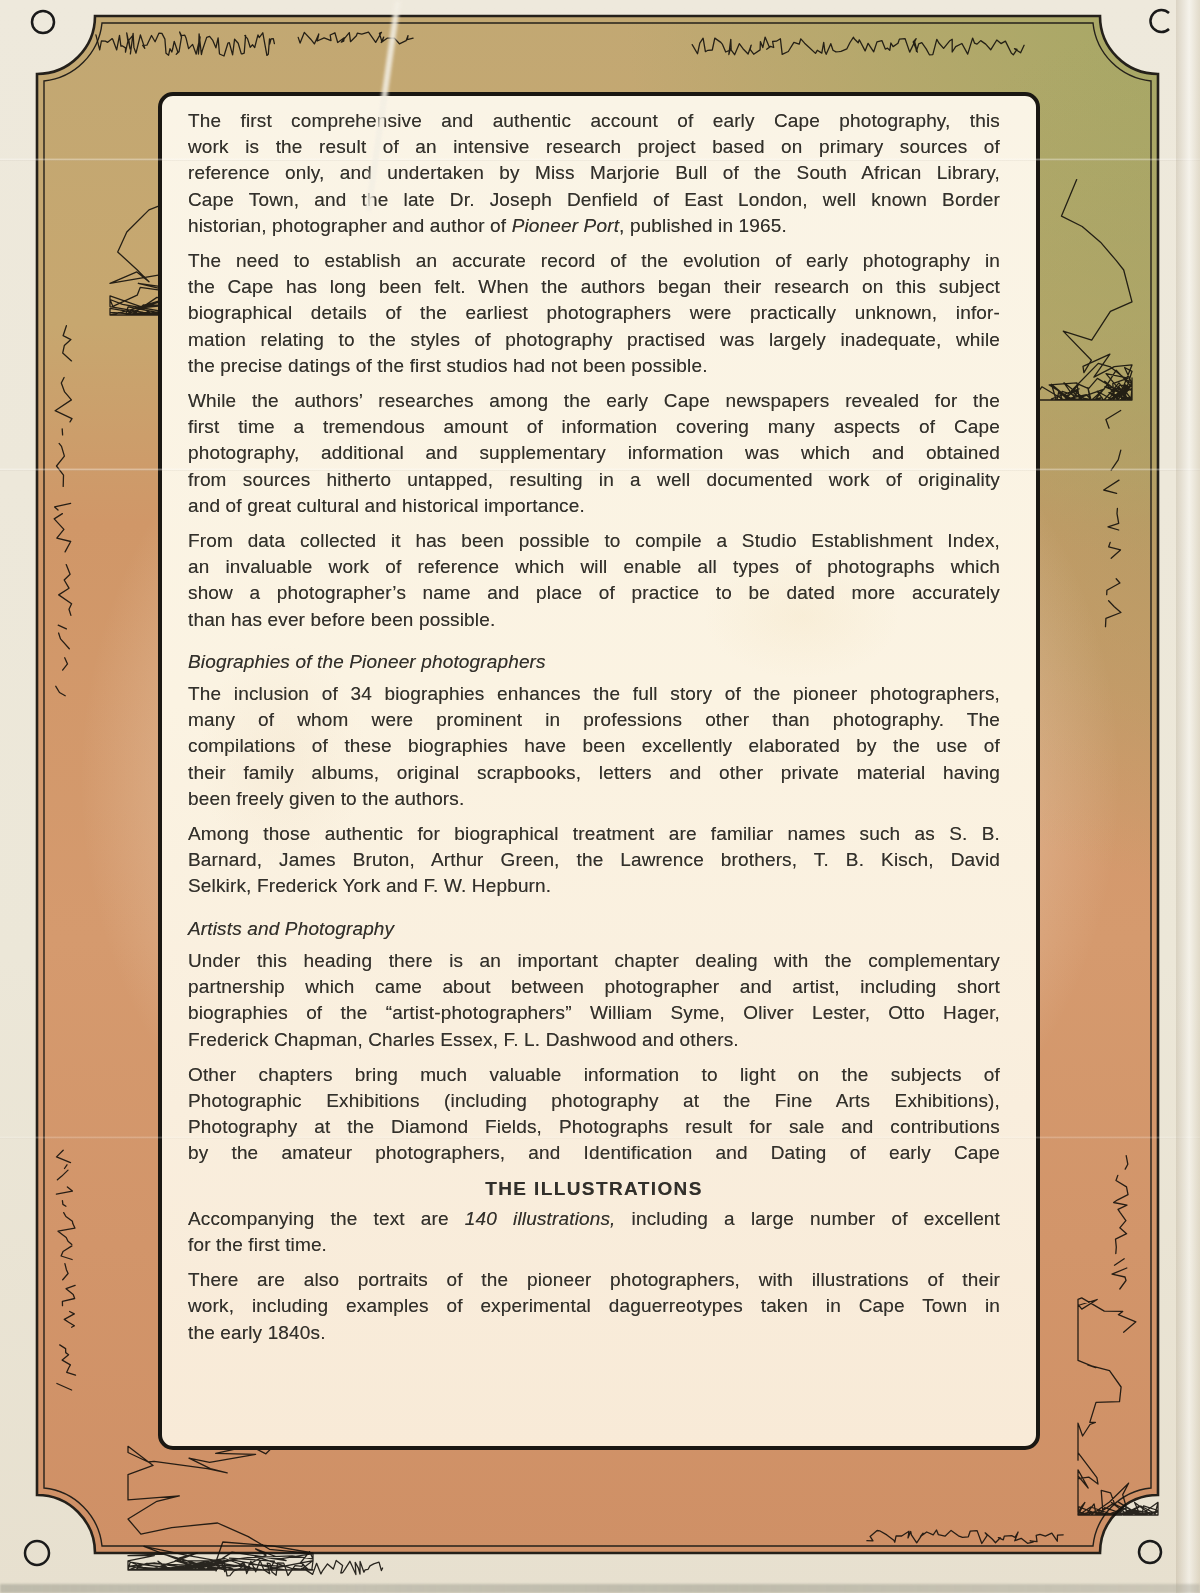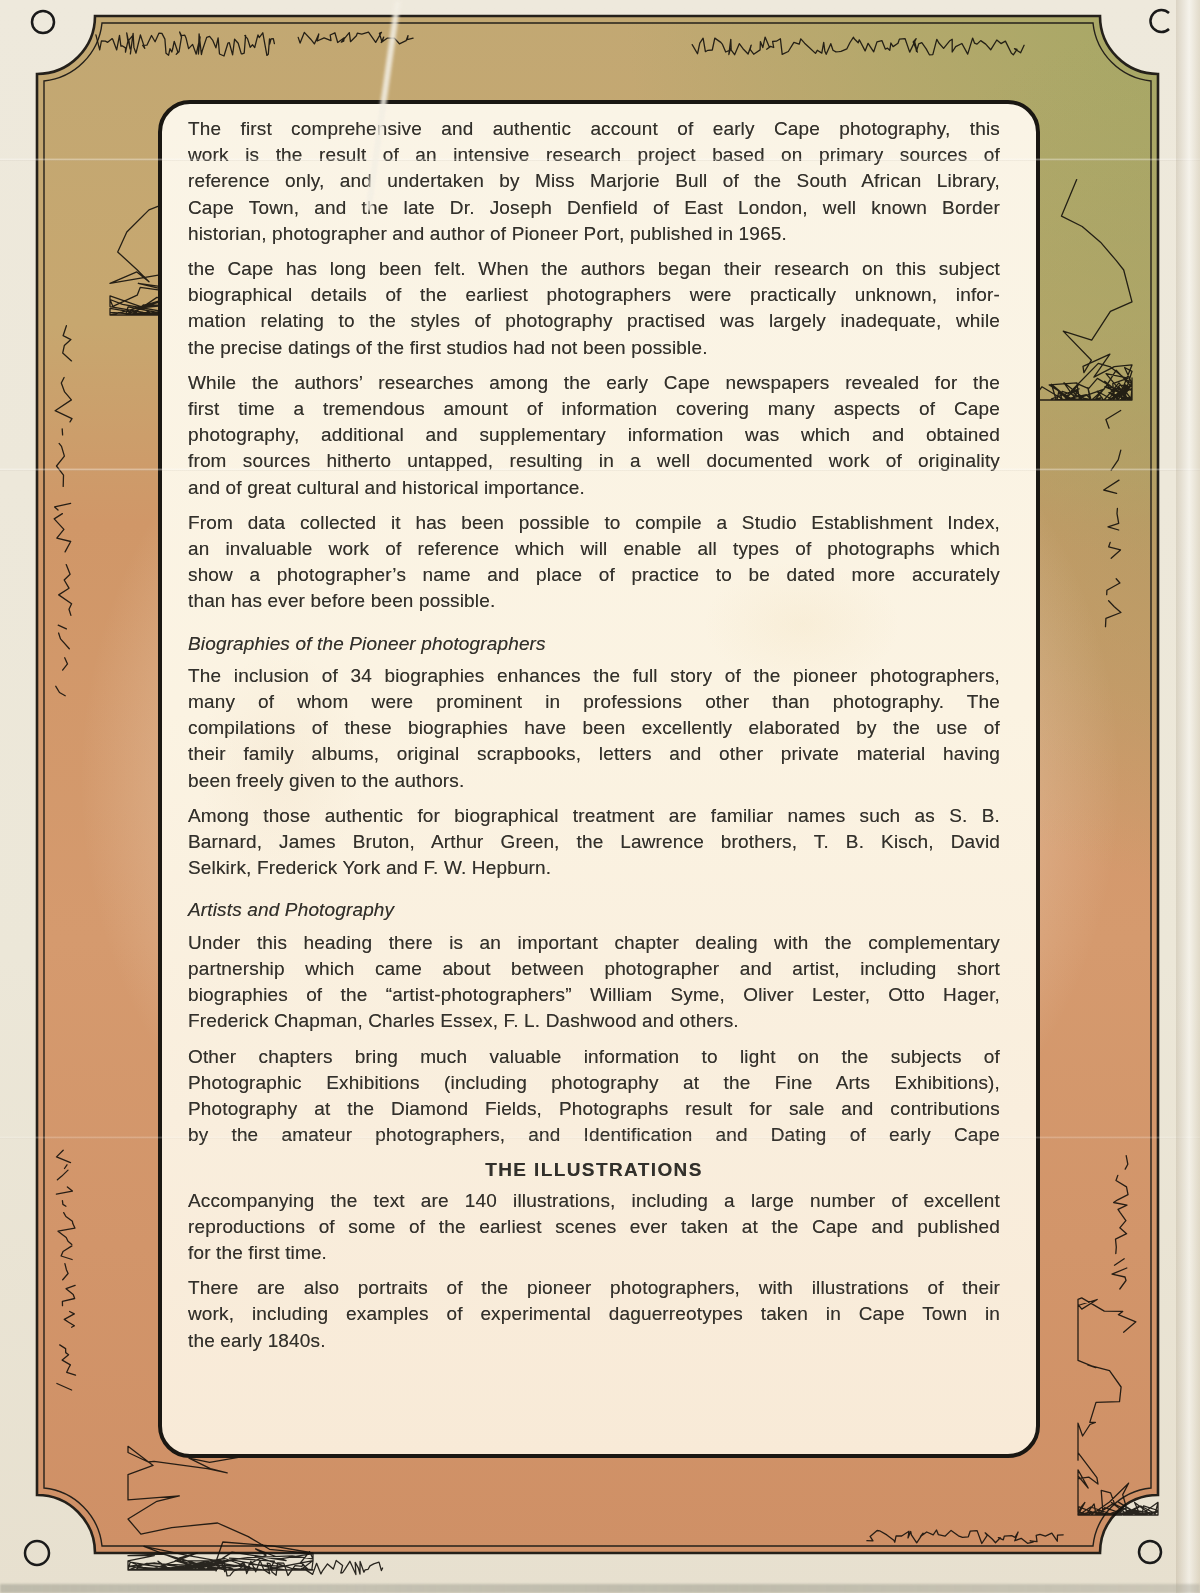--- a/index.html
+++ b/index.html
@@ -4,41 +4,41 @@
 <style>
   html,body{margin:0;padding:0;background:#d8d2c2;}
   .page{
     position:relative;width:1200px;height:1593px;overflow:hidden;
     background:linear-gradient(180deg,#eee9dc 0%,#ece7d8 60%,#e7e0cf 100%);
     font-family:"Liberation Sans","DejaVu Sans",sans-serif;
   }
   .frame-svg{position:absolute;left:0;top:0;width:1200px;height:1593px;display:block;}
   
   .panel{
-    position:absolute;left:158px;top:100px;width:882px;height:1358px;box-sizing:border-box;
-    border:4px solid #1a1712;border-radius:32px;
+    position:absolute;left:158px;top:92px;width:882px;height:1358px;box-sizing:border-box;
+    border:4px solid #1a1712;border-radius:15px;
     background:
       radial-gradient(140px 90px at 640px 520px, rgba(232,205,150,.14), rgba(232,205,150,0) 70%),
       radial-gradient(120px 160px at 120px 660px, rgba(222,192,152,.12), rgba(222,192,152,0) 70%),
       linear-gradient(180deg,#faf4e6 0%,#fbf3e2 45%,#f9eedd 75%,#f8ead7 100%);
     z-index:2;
   }
   .text-col{
     position:absolute;left:26px;right:36px;top:12px;bottom:14px;
     color:#32302b;font-size:19px;line-height:26.2px;letter-spacing:.15px;
     text-shadow:0 0 .5px rgba(50,45,38,.55);
   }
   .block{margin:0 0 9px;}
   .block.heading{margin:16px 0 6px;font-style:italic;}
   .block.heading-centered{margin:3px 0 4px;font-weight:bold;}
   .jl{text-align:justify;text-align-last:justify;}
   .jl.last{text-align-last:left;}
   .heading .jl,.heading .jl.last{text-align:left;text-align-last:left;}
   .heading-centered .jl{text-align:center;text-align-last:center;letter-spacing:1.4px;}
-  .it{}
+  .it{font-style:italic;}
   
   .artifact{position:absolute;pointer-events:none;}
   .crease{left:0;width:100%;height:3px;z-index:5;
     background:linear-gradient(180deg,rgba(255,255,255,0) 0%,rgba(255,255,255,.38) 45%,rgba(110,90,65,.10) 100%);}
   .crease.c1{top:158px;} .crease.c2{top:468px;} .crease.c3{top:1136px;opacity:.6;}
   .scratch{left:380px;top:0;width:6px;height:212px;background:rgba(243,239,228,.85);
     filter:blur(1.5px);transform:rotate(8deg);z-index:6;}
   .fold-right{right:0;top:0;width:24px;height:100%;z-index:6;
     background:linear-gradient(90deg,rgba(120,100,70,.16) 0%,rgba(255,255,255,.42) 55%,rgba(205,195,172,.38) 100%);}
   .bottom-smear{left:0;bottom:0;width:100%;height:9px;z-index:6;filter:blur(1px);
@@ -110,20 +110,21 @@
   <div class="panel">
     <div class="text-col" id="text-col">
         <div class="block para">
           <div class="jl"><span>The first comprehensive and authentic account of early Cape photography, this</span></div>
           <div class="jl"><span>work is the result of an intensive research project based on primary sources of</span></div>
           <div class="jl"><span>reference only, and undertaken by Miss Marjorie Bull of the South African Library,</span></div>
           <div class="jl"><span>Cape Town, and the late Dr. Joseph Denfield of East London, well known Border</span></div>
           <div class="jl last"><span>historian, photographer and author of </span><span class="it">Pioneer Port</span><span>, published in 1965.</span></div>
         </div>
         <div class="block para">
+          <div class="jl"><span>The need to establish an accurate record of the evolution of early photography in</span></div>
           <div class="jl"><span>the Cape has long been felt. When the authors began their research on this subject</span></div>
           <div class="jl"><span>biographical details of the earliest photographers were practically unknown, infor-</span></div>
           <div class="jl"><span>mation relating to the styles of photography practised was largely inadequate, while</span></div>
           <div class="jl last"><span>the precise datings of the first studios had not been possible.</span></div>
         </div>
         <div class="block para">
           <div class="jl"><span>While the authors’ researches among the early Cape newspapers revealed for the</span></div>
           <div class="jl"><span>first time a tremendous amount of information covering many aspects of Cape</span></div>
           <div class="jl"><span>photography, additional and supplementary information was which and obtained</span></div>
           <div class="jl"><span>from sources hitherto untapped, resulting in a well documented work of originality</span></div>
@@ -163,21 +164,20 @@
           <div class="jl"><span>Other chapters bring much valuable information to light on the subjects of</span></div>
           <div class="jl"><span>Photographic Exhibitions (including photography at the Fine Arts Exhibitions),</span></div>
           <div class="jl"><span>Photography at the Diamond Fields, Photographs result for sale and contributions</span></div>
           <div class="jl"><span>by the amateur photographers, and Identification and Dating of early Cape</span></div>
         </div>
         <div class="block heading-centered">
           <div class="jl last"><span>THE ILLUSTRATIONS</span></div>
         </div>
         <div class="block para">
           <div class="jl"><span>Accompanying the text are </span><span class="it">140 illustrations,</span><span> including a large number of excellent</span></div>
-          <div class="jl"><span>reproductions of some of the earliest scenes ever taken at the Cape and published</span></div>
           <div class="jl last"><span>for the first time.</span></div>
         </div>
         <div class="block para">
           <div class="jl"><span>There are also portraits of the pioneer photographers, with illustrations of their</span></div>
           <div class="jl"><span>work, including examples of experimental daguerreotypes taken in Cape Town in</span></div>
           <div class="jl last"><span>the early 1840s.</span></div>
         </div>
       </div>
   </div>
 

